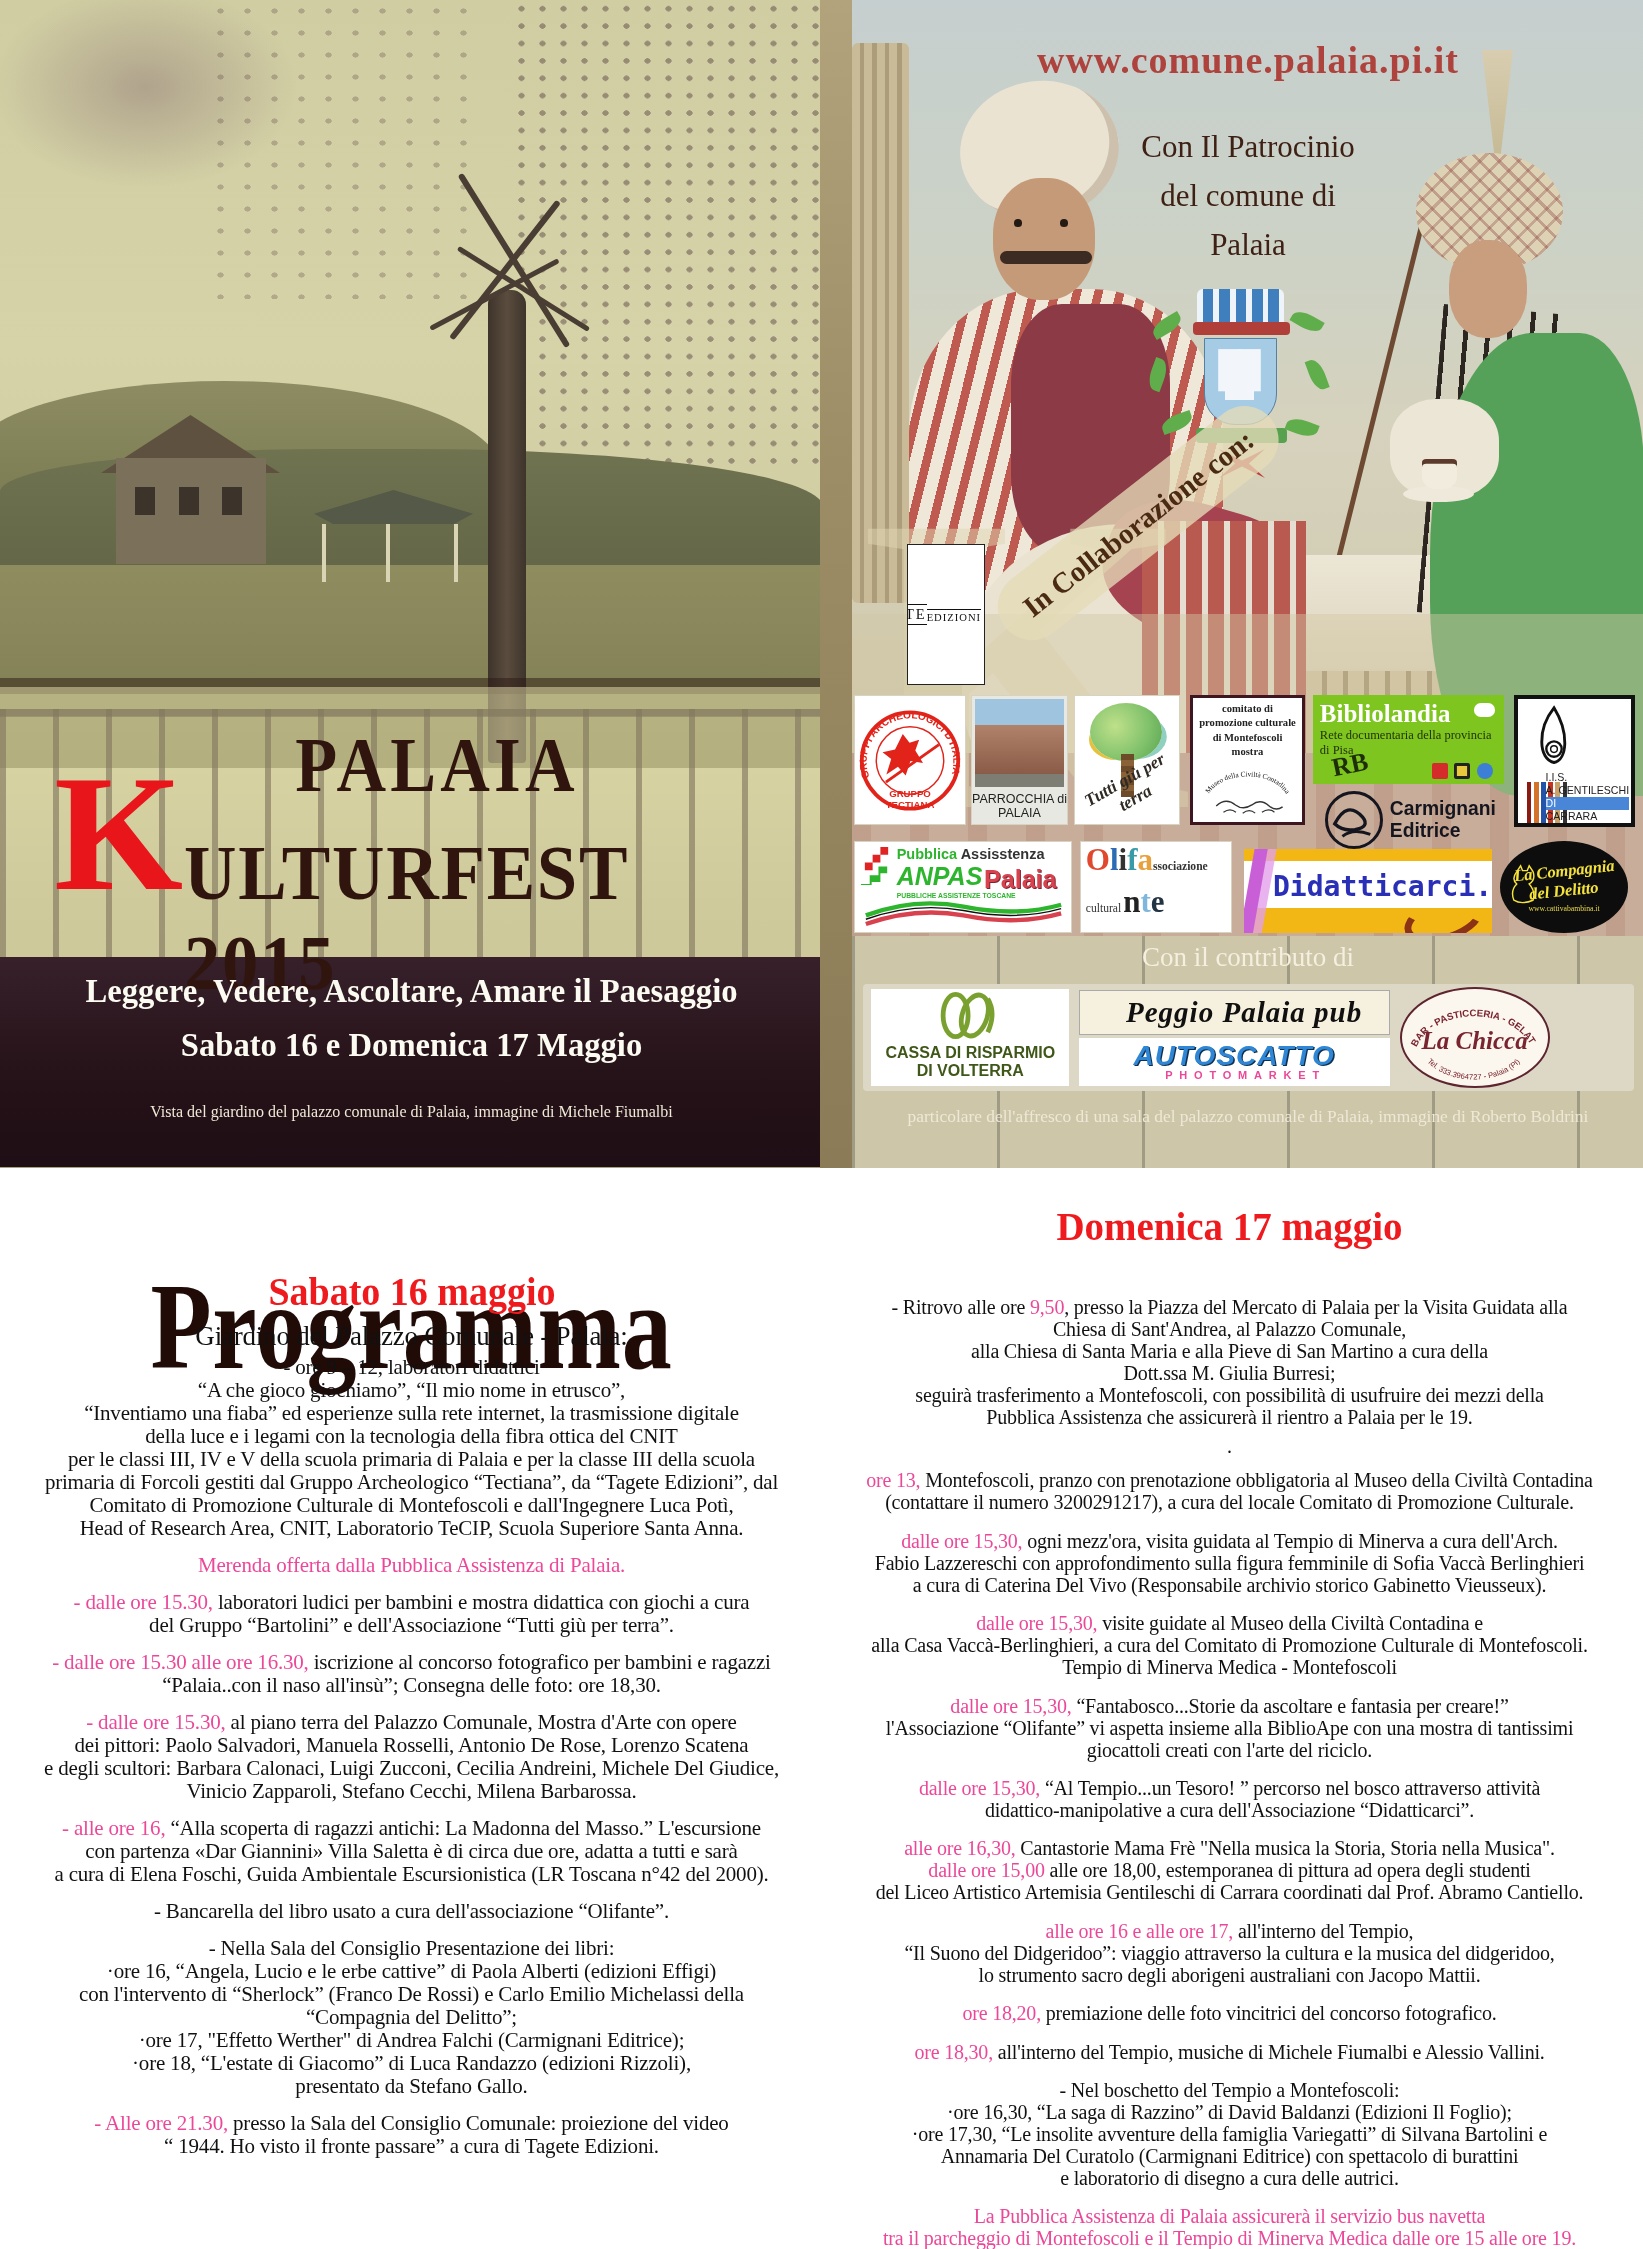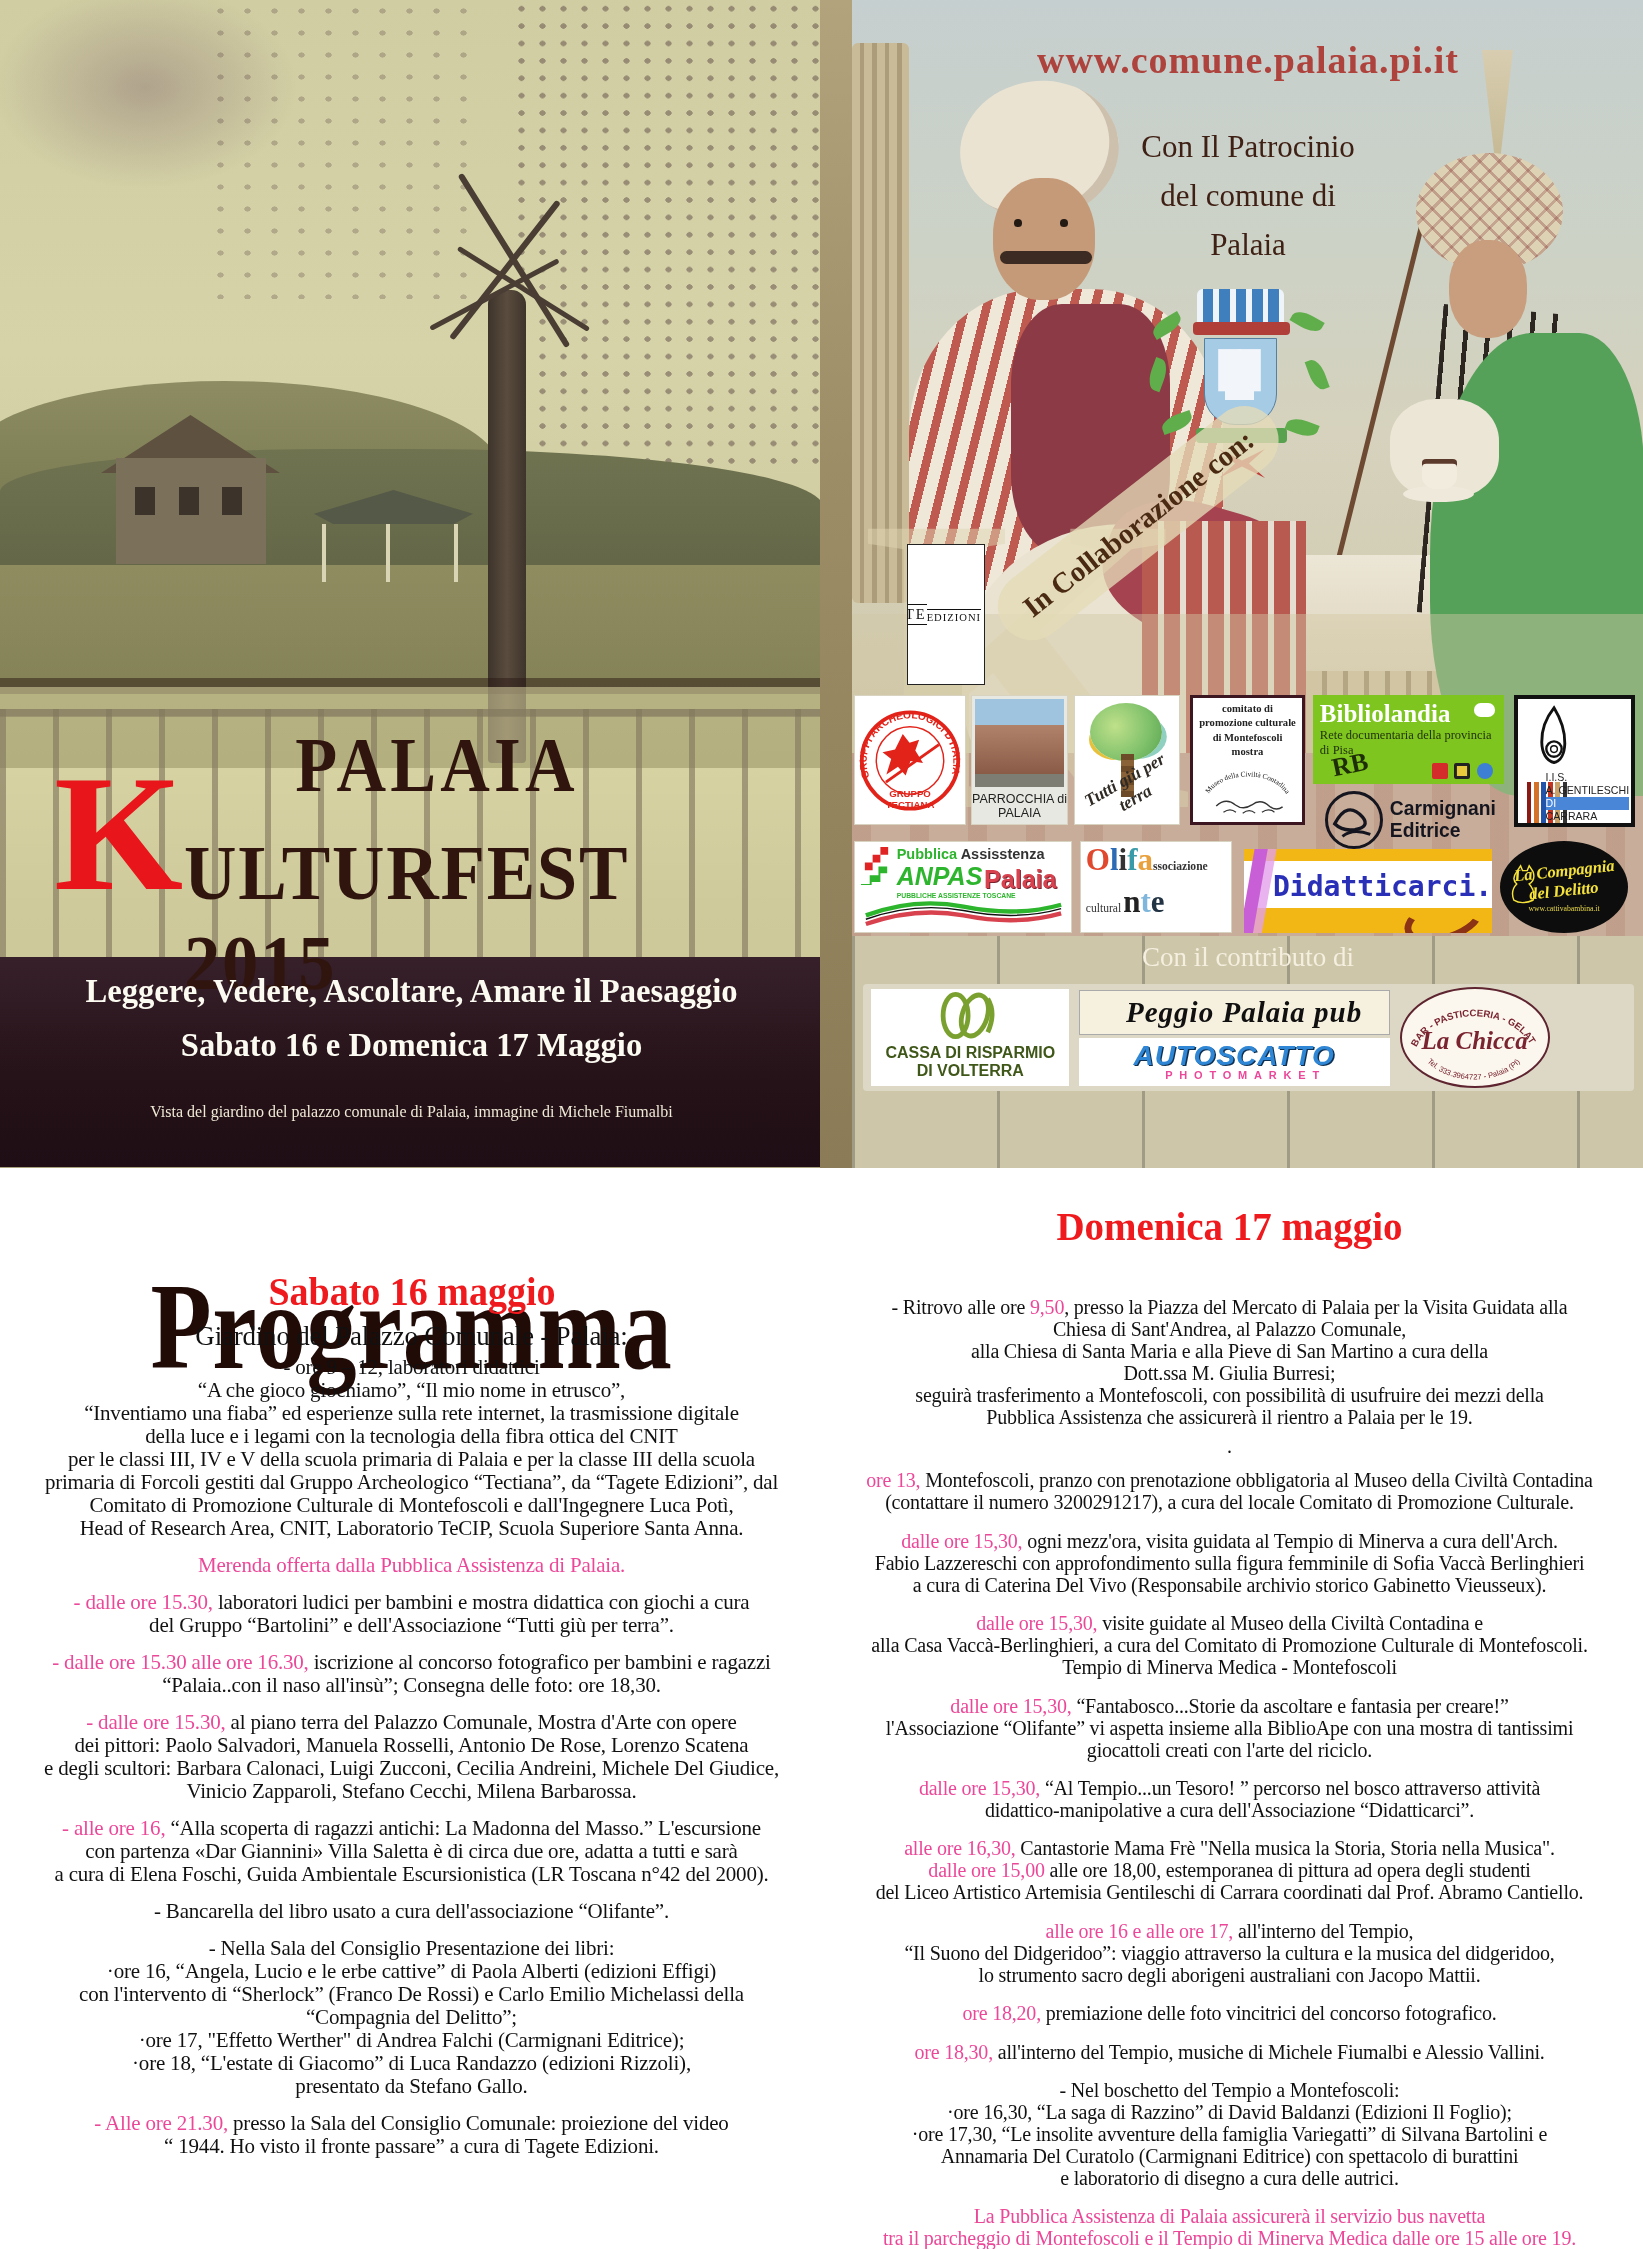--- a/index.html
+++ b/index.html
@@ -476,20 +476,21 @@
               <textPath href="#chtop">BAR - PASTICCERIA - GELATERIA</textPath>
             </text>
             <path id="chbot" d="M52 150 A115 80 0 0 0 246 150" fill="none"></path>
             <text font-size="16" fill="#7a2430" font-family="Liberation Sans,sans-serif">
               <textPath href="#chbot">Tel. 333.3964727 - Palaia (PI)</textPath>
             </text>
           </svg>
           <div class="chicca-brand">La Chicca</div>
         </div>
       </div>
+      <div class="rp-caption">particolare dell'affresco di una sala del palazzo comunale di Palaia, immagine di Roberto Boldrini</div>
     </div>
   </section>
 
   <section class="program">
     <h1 class="prog-title">Programma</h1>
 
     <div class="colL">
       <h2 class="day-head">Sabato 16 maggio</h2>
       <div id="colL-body">
           <p class="para venue"><span>Giardino del Palazzo Comunale - Palaia:</span></p>

